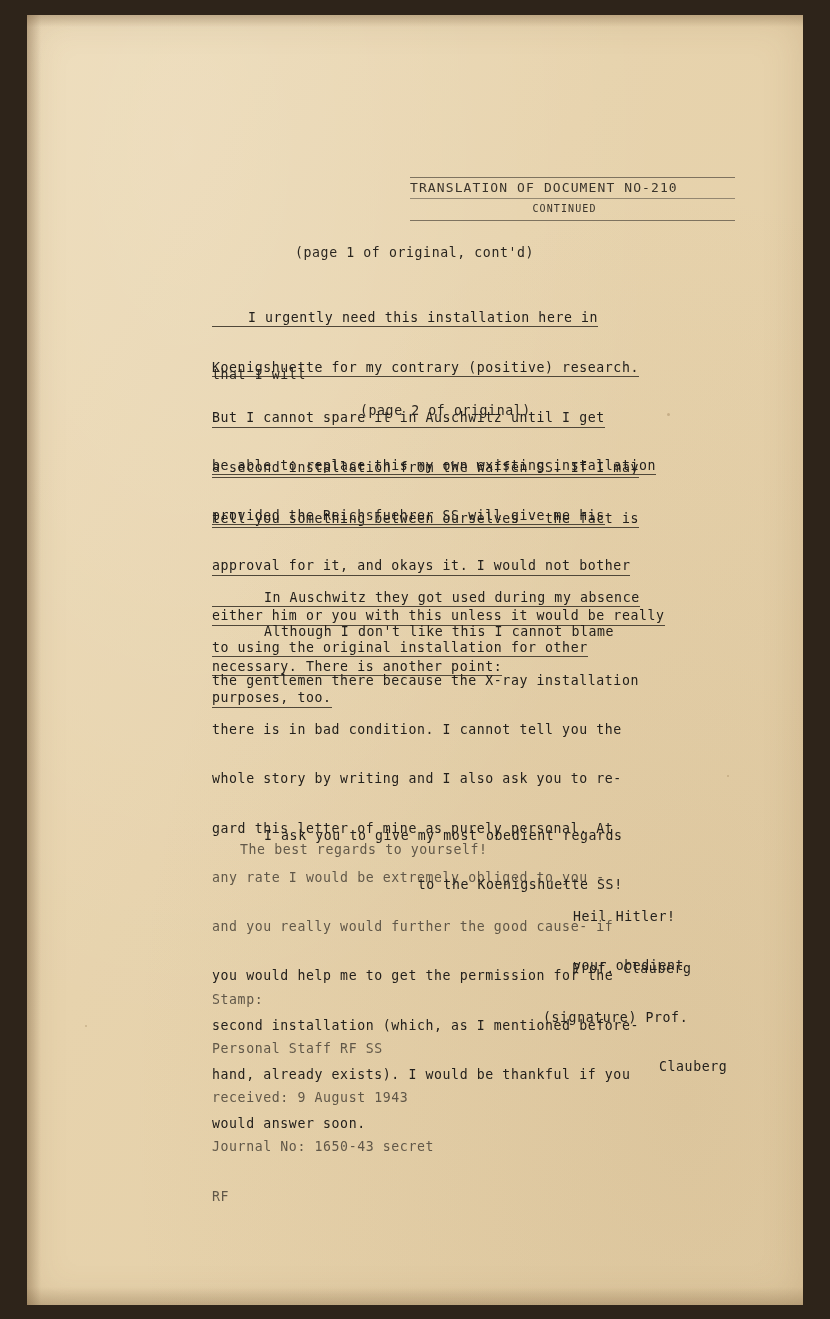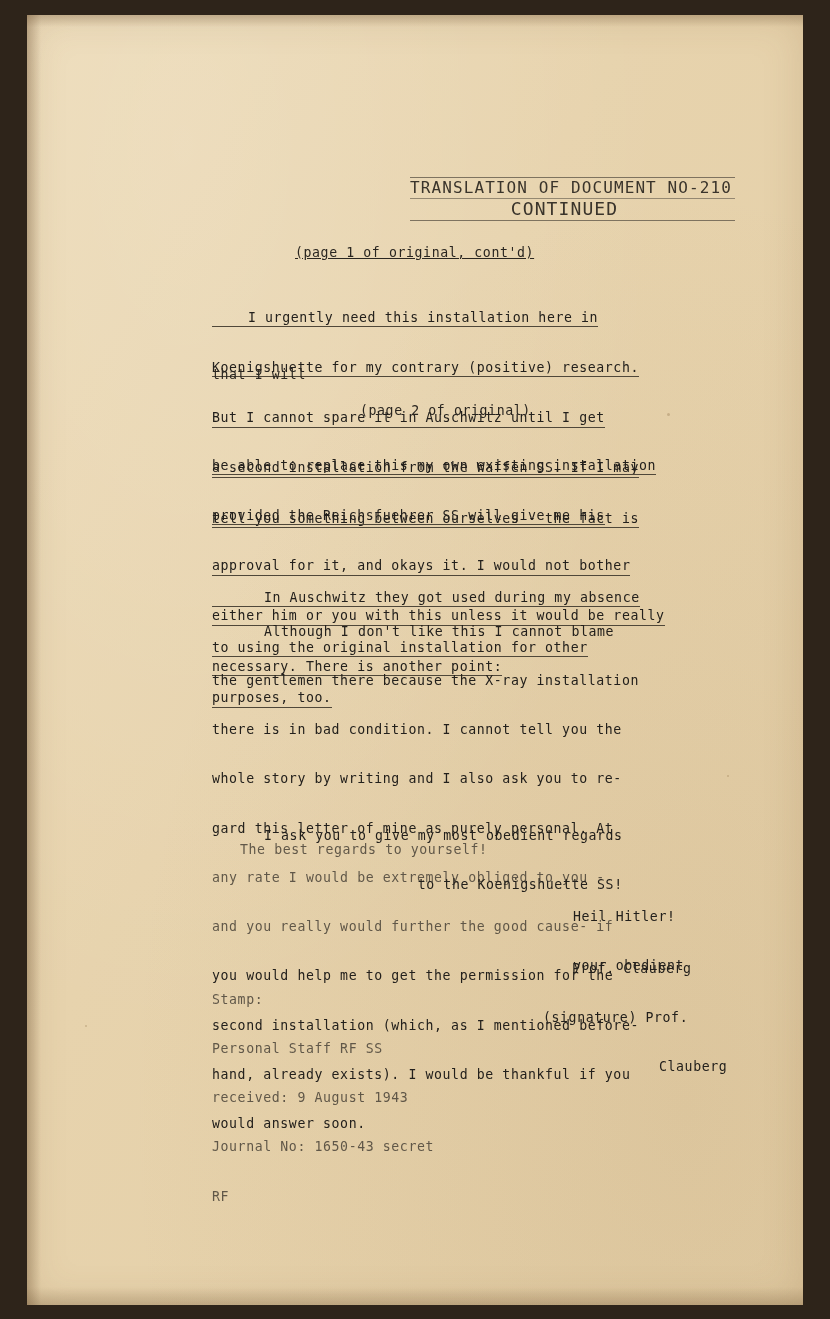--- a/index.html
+++ b/index.html
@@ -52,26 +52,26 @@
   .faded { color: #4a4338; opacity: 0.85; }
 
   
   .hdr {
     position: absolute;
     left: 383px;
     top: 160px;
     width: 325px;
   }
   .hdr .line1 {
-    font-size: 16px;
+    font-size: 13px;
     letter-spacing: 1.1px;
     color: #3a342b;
   }
   .hdr .line2 {
-    font-size: 18px;
+    font-size: 10px;
     letter-spacing: 1.1px;
     color: #3a342b;
     text-align: center;
     padding-right: 16px;
   }
   .rule {
     border-top: 1px solid #6b6151;
     margin: 2px 0 2px 0;
     opacity: 0.85;
   }
@@ -122,21 +122,21 @@
     <div class="sheet">
 
       <div class="hdr">
         <div class="rule"></div>
         <div class="line1">TRANSLATION OF DOCUMENT NO-210</div>
         <div class="rule thin"></div>
         <div class="line2">CONTINUED</div>
         <div class="rule"></div>
       </div>
 
-      <div class="tx" style="left:268px; top:230px;text-decoration:underline;">(page 1 of original, cont'd)</div>
+      <div class="tx" style="left:268px; top:230px;">(page 1 of original, cont'd)</div>
 
       <div class="blk ul" style="left:185px; top:262px;">
         <span style="padding-left:36px;">I urgently need this installation here in</span>
         <span>Koenigshuette for my contrary (positive) research.</span>
         <span>But I cannot spare it in Auschwitz until I get</span>
         <span>a second installation from the Waffen SS. If I may</span>
         <span>tell you something between ourselves - the fact is</span>
       </div>
       <div class="tx" style="left:185px; top:352px;">that I will</div>
 

